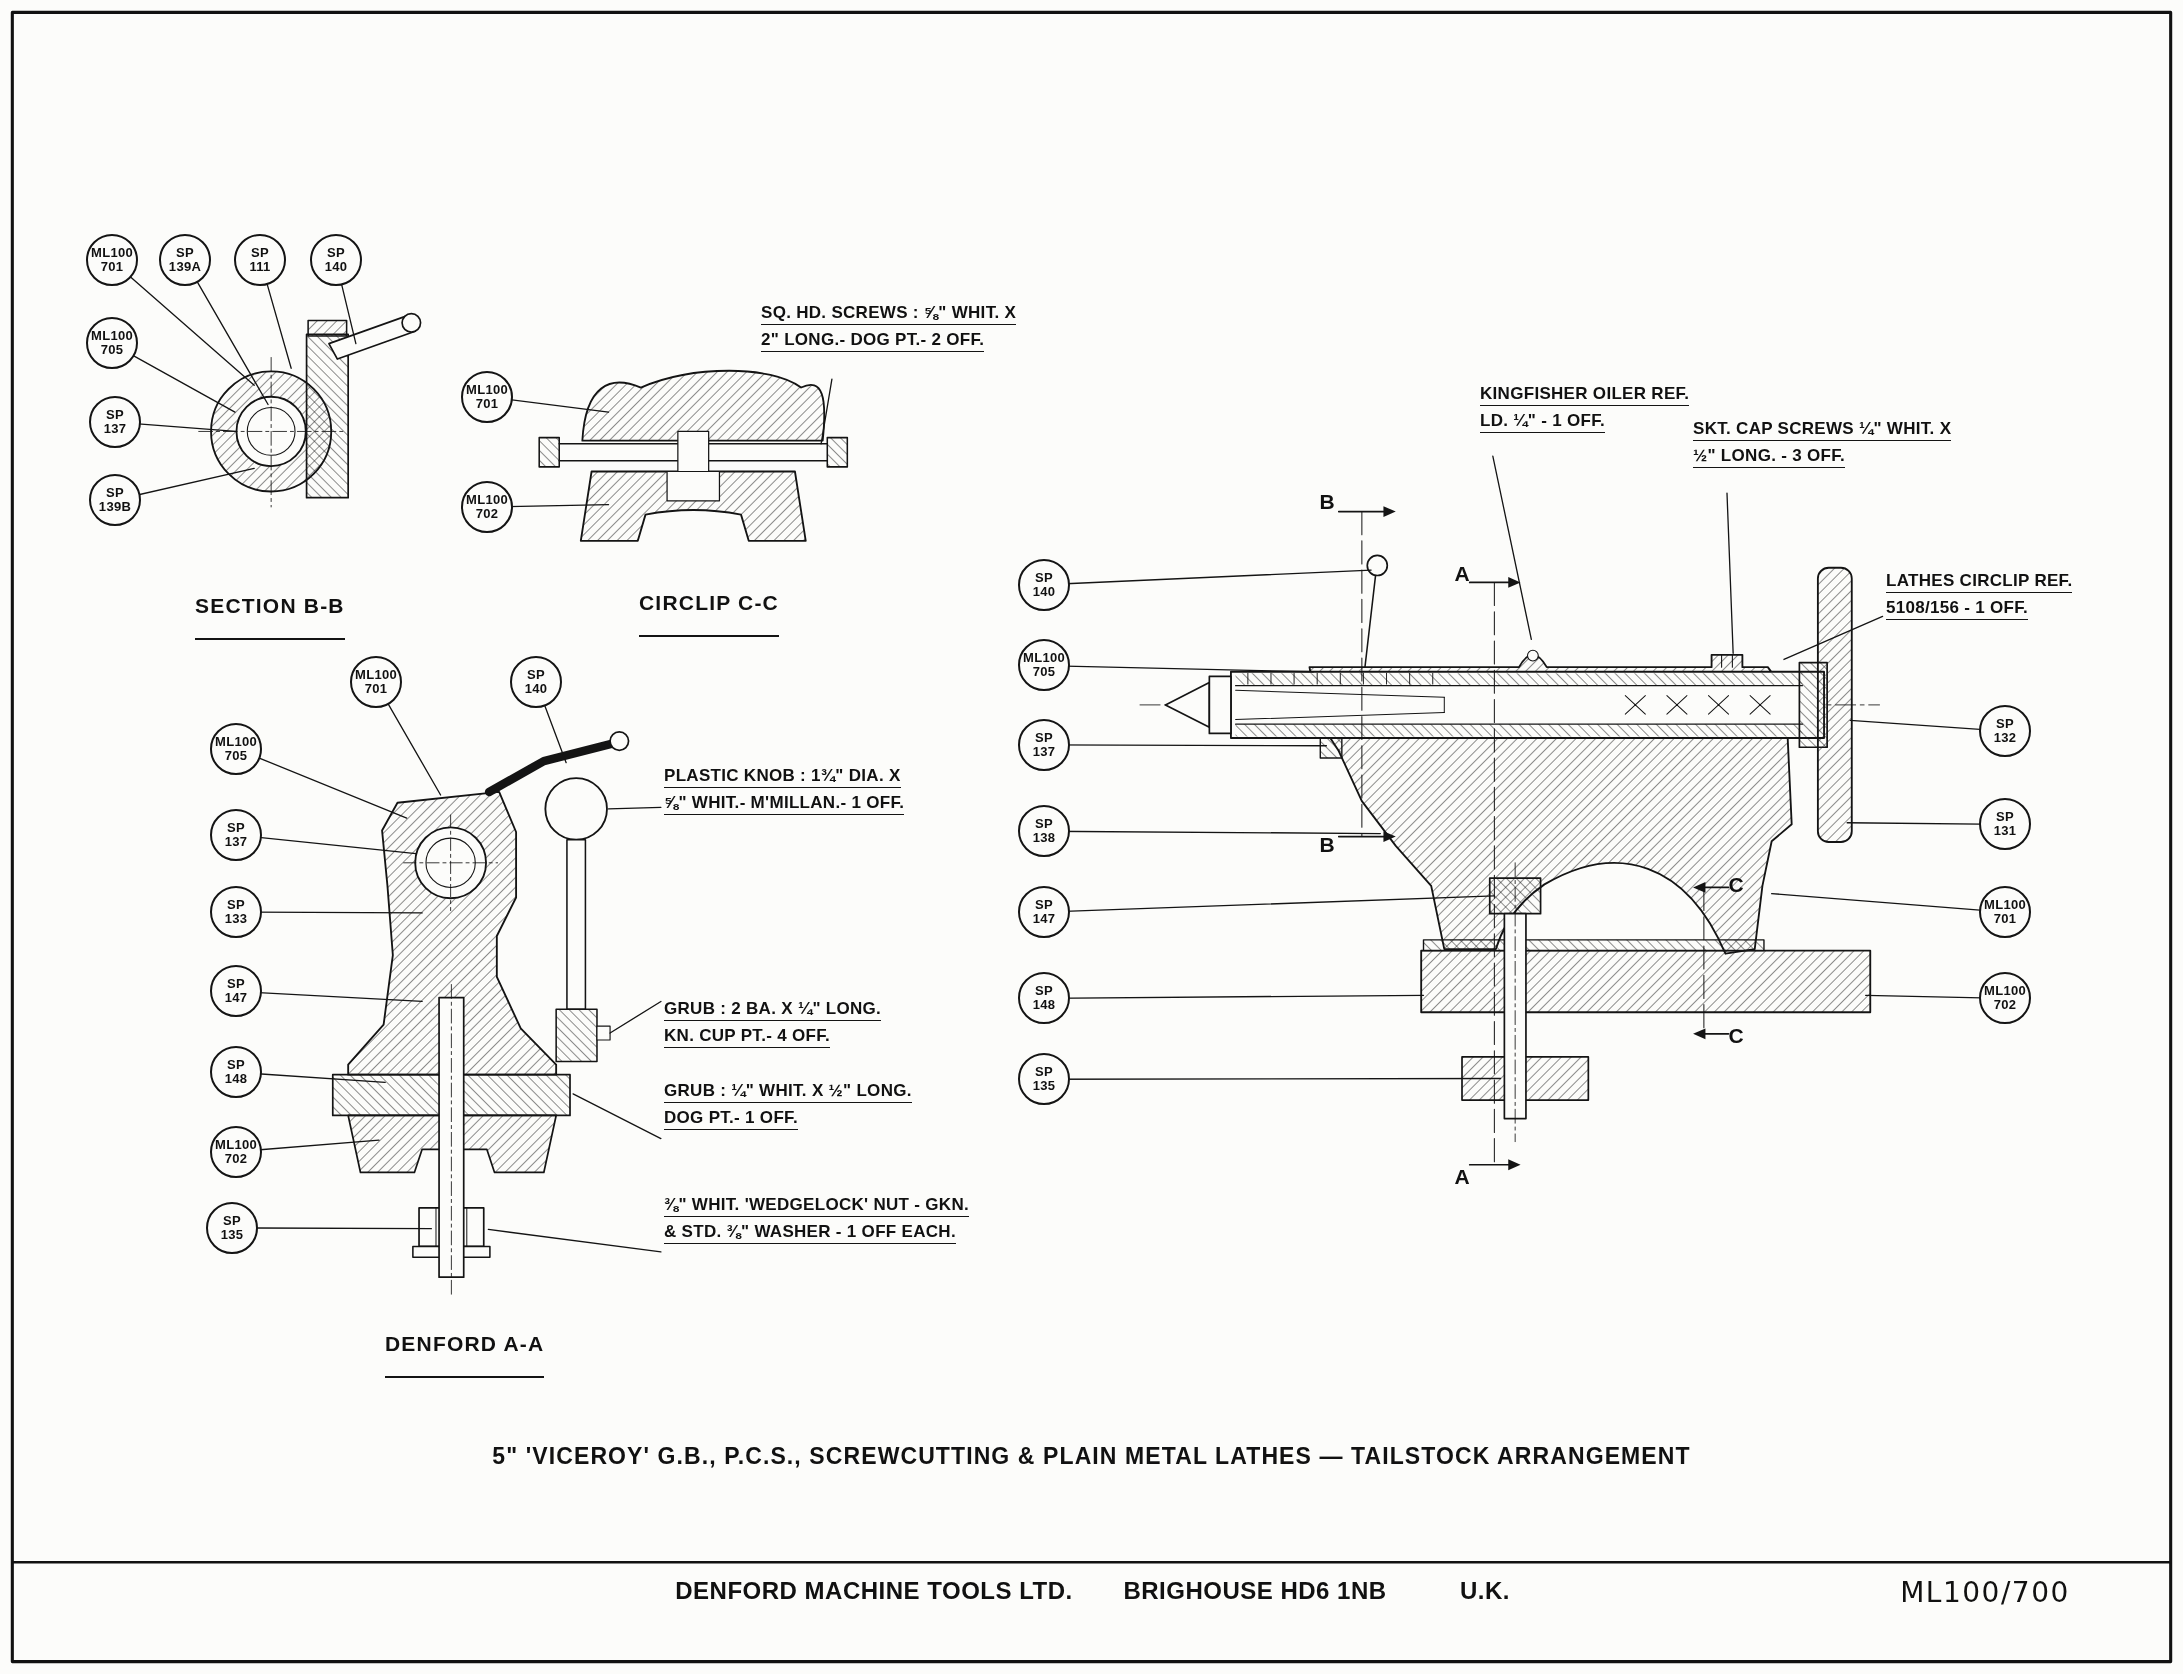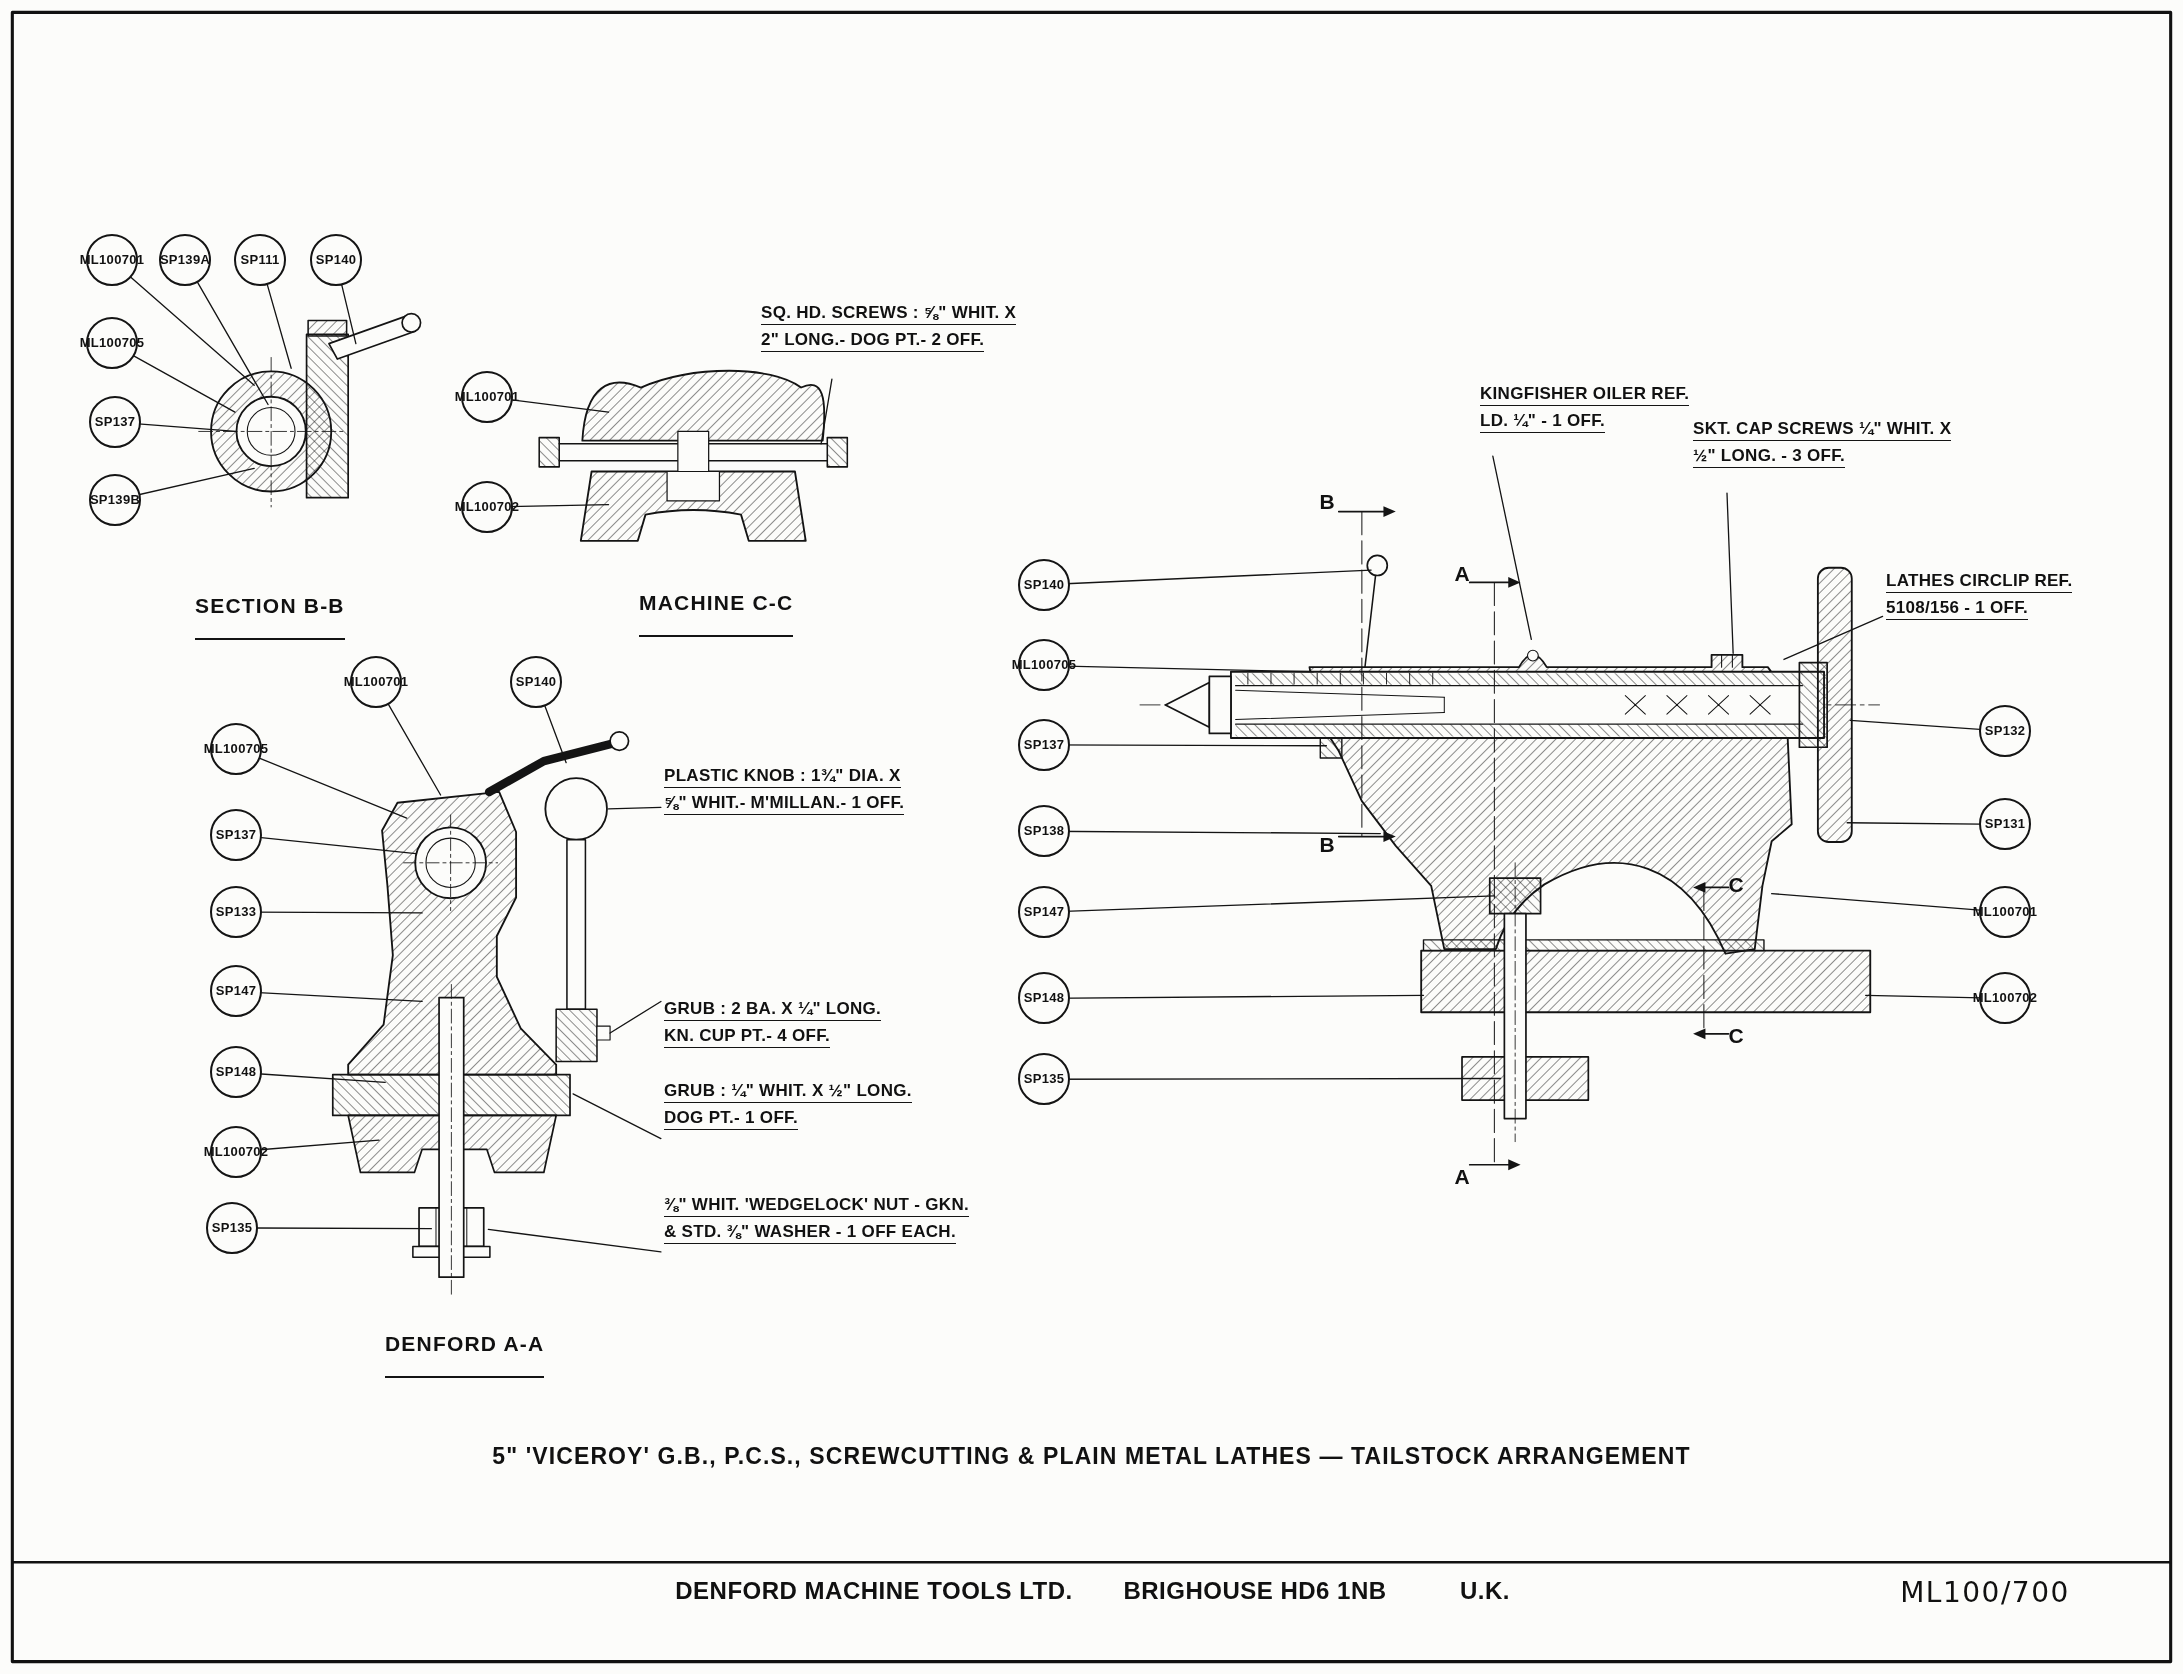--- a/index.html
+++ b/index.html
@@ -1,21 +1,21 @@
 <!DOCTYPE html>
 <html style="font-size:12.3px"><head>
 <meta charset="utf-8">
 <style>
   html,body{margin:0;padding:0;background:#e8e8e4;}
   #page{position:relative;width:2183px;height:1674px;background:#fcfcfa;overflow:hidden;
         font-family:"Liberation Sans",sans-serif;color:#111;}
   #drawing{position:absolute;left:0;top:0;}
   #overlay{position:absolute;left:0;top:0;width:2183px;height:1674px;}
   .balloon{position:absolute;width:52px;height:52px;border:2.3px solid #141414;border-radius:50%;
-           background:#fcfcfa;display:flex;flex-direction:row;align-items:center;justify-content:center;
+           background:#fcfcfa;display:flex;flex-direction:column;align-items:center;justify-content:center;
            font:700 13px/1.1 "Liberation Sans",sans-serif;letter-spacing:0.3px;text-align:center;box-sizing:border-box;}
   .annot{position:absolute;font:700 17px/1 "Liberation Sans",sans-serif;letter-spacing:0.3px;white-space:nowrap;}
   .annot-line{margin-bottom:6.2px;}
   .annot-line span{display:inline-block;border-bottom:1.9px solid #141414;padding-bottom:3.1px;}
   .sec-label{position:absolute;font:700 21px/1 "Liberation Sans",sans-serif;letter-spacing:1.2px;white-space:nowrap;}
   .sec-label span{display:inline-block;border-bottom:2.3px solid #141414;padding-bottom:22px;}
   .sec-letter{position:absolute;font:700 21px/1 "Liberation Sans",sans-serif;transform:translate(-50%,-50%);}
   .leader{stroke:#141414;stroke-width:1.7;}
   #title{position:absolute;left:0;right:0;top:1445px;text-align:center;
          font:600 23px/1 "Liberation Sans",sans-serif;letter-spacing:1.1px;}
@@ -338,21 +338,21 @@
       </div>
       <div class="annot" style="left: 664px; top: 1082px;">
         <div class="annot-line"><span>GRUB : ¼" WHIT. X ½" LONG.</span></div>
         <div class="annot-line"><span>DOG PT.- 1 OFF.</span></div>
       </div>
       <div class="annot" style="left: 664px; top: 1196px;">
         <div class="annot-line"><span>⅜" WHIT. 'WEDGELOCK' NUT - GKN.</span></div>
         <div class="annot-line"><span>&amp; STD. ⅜" WASHER - 1 OFF EACH.</span></div>
       </div>
       <div class="sec-label" style="left: 195px; top: 595px;"><span>SECTION B-B</span></div>
-      <div class="sec-label" style="left: 639px; top: 592px;"><span>MACHINE C-C</span></div>
+      <div class="sec-label" style="left: 639px; top: 592px;"><span>CIRCLIP C-C</span></div>
       <div class="sec-label" style="left: 385px; top: 1333px;"><span>DENFORD A-A</span></div>
       <div class="sec-letter" style="left: 1327px; top: 501px;">B</div>
       <div class="sec-letter" style="left: 1462px; top: 573px;">A</div>
       <div class="sec-letter" style="left: 1327px; top: 844px;">B</div>
       <div class="sec-letter" style="left: 1736px; top: 884px;">C</div>
       <div class="sec-letter" style="left: 1736px; top: 1035px;">C</div>
       <div class="sec-letter" style="left: 1462px; top: 1176px;">A</div>
     </div>
 
 </div>

